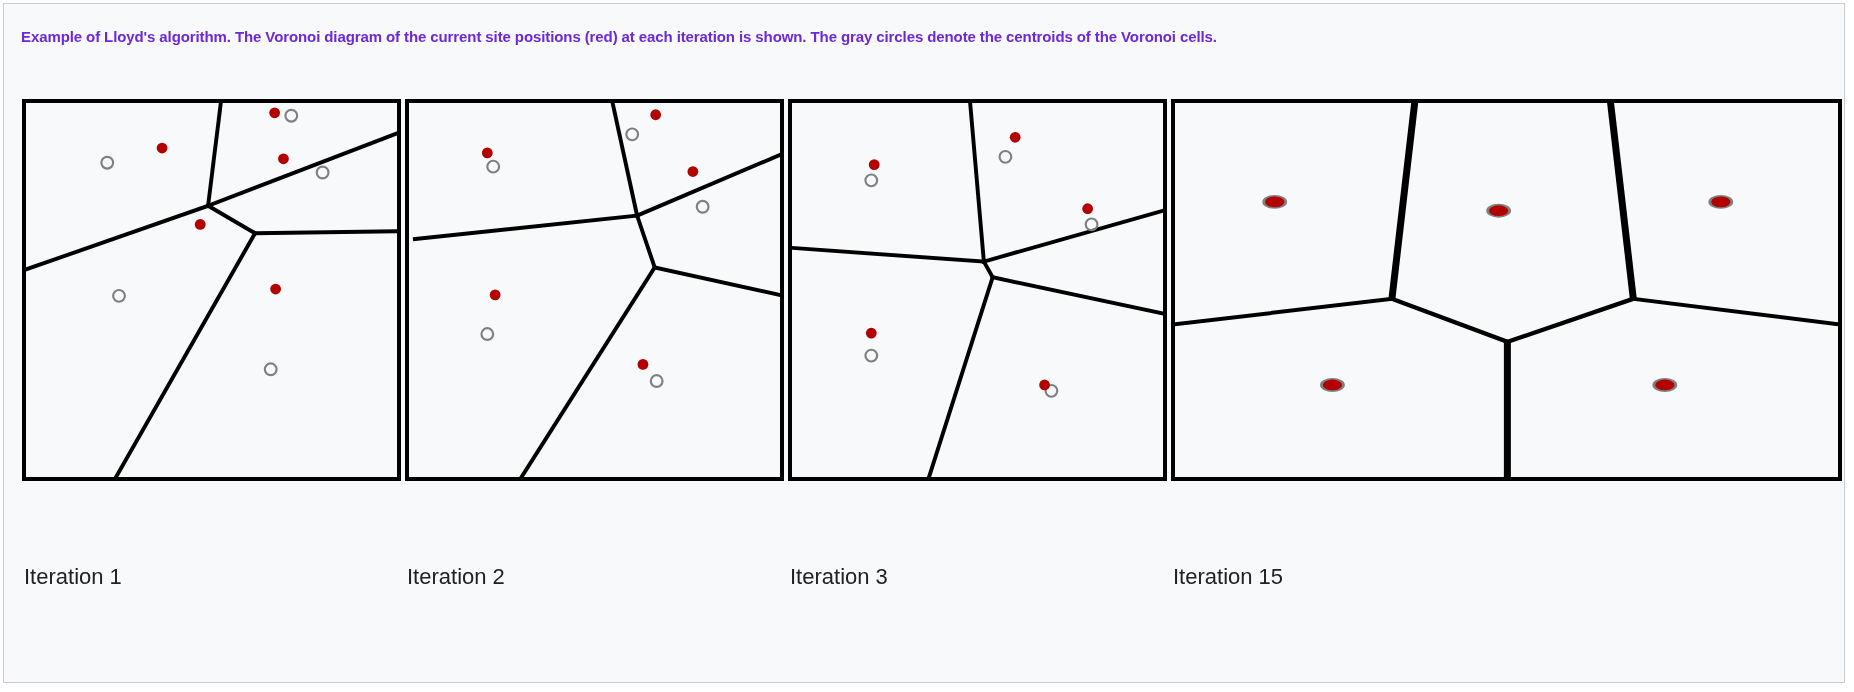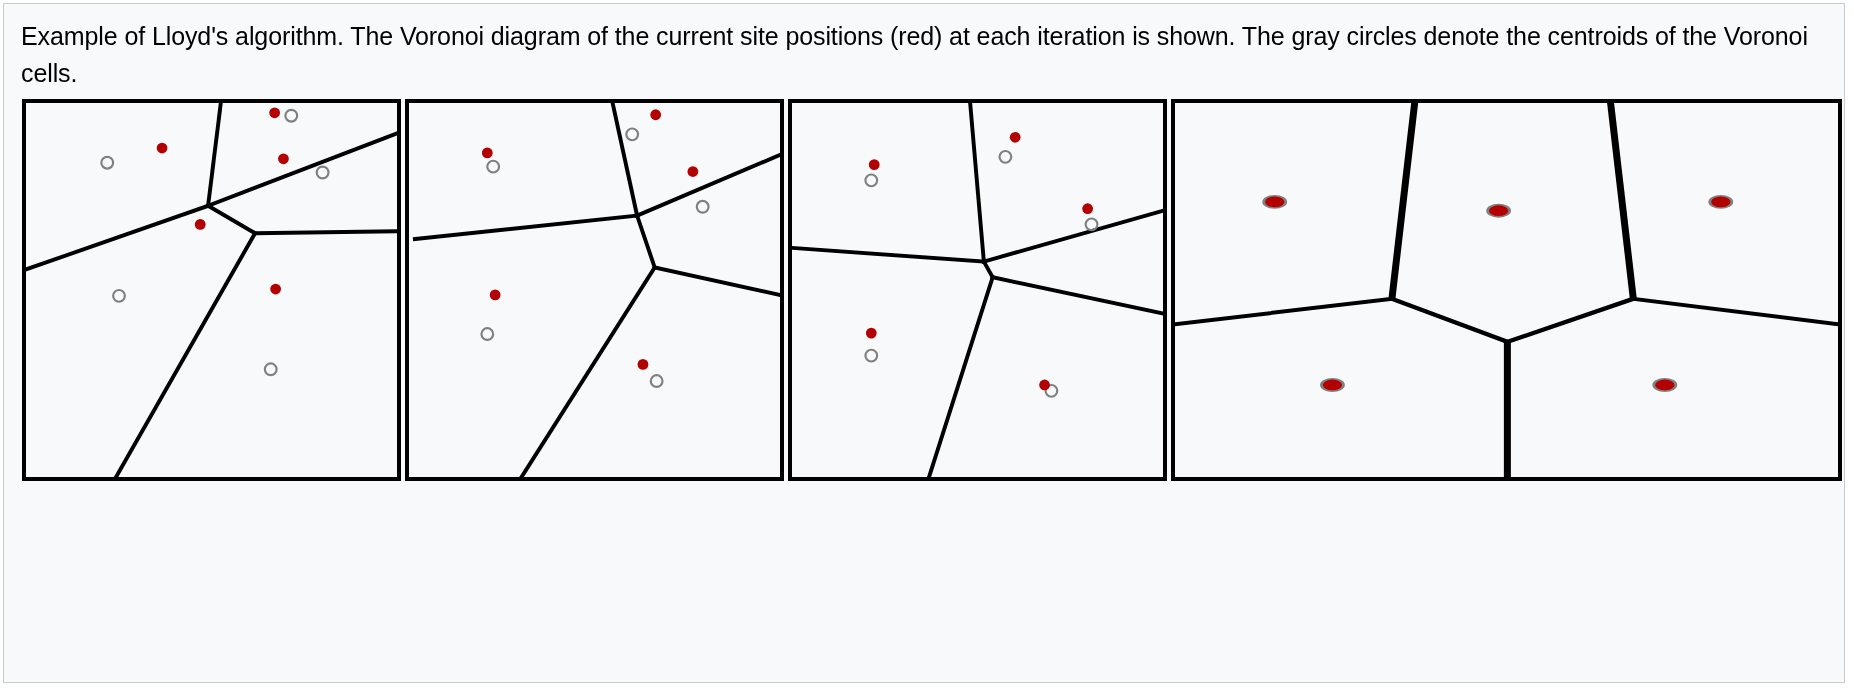--- a/index.html
+++ b/index.html
@@ -14,24 +14,24 @@
     left:3px;top:3px;
     width:1842px;height:680px;
     background:#f8f9fa;
     border:1px solid #c8ccd1;
     box-sizing:border-box;
   }
   .caption-top{
     position:absolute;
     left:17px;top:14px;
     width:1800px;
-    font-size:25px;
-    font-weight:normal;
+    font-size:15px;
+    font-weight:bold;
     line-height:37px;
-    color:#000000;
+    color:#6d28d9;
     letter-spacing:-0.1px;
   }
   .panels-row{
     position:absolute;
     left:18px;top:95px;
     width:1820px;height:382px;
   }
   .panel{
     position:absolute;
     top:0;
@@ -147,15 +147,21 @@
           <circle cx="280" cy="288" r="6" fill="none" stroke="#808080" stroke-width="2.2"></circle>
           <circle cx="57" cy="101" r="5.5" fill="#b30000"></circle>
           <circle cx="185" cy="110" r="5.5" fill="#b30000"></circle>
           <circle cx="312" cy="101" r="5.5" fill="#b30000"></circle>
           <circle cx="90" cy="288" r="5.5" fill="#b30000"></circle>
           <circle cx="280" cy="288" r="5.5" fill="#b30000"></circle>
         </svg>
     </div>
   </div>
 
+  <div class="labels-row">
+    <div class="panel-label" style="left:2px;">Iteration 1</div>
+    <div class="panel-label" style="left:385px;">Iteration 2</div>
+    <div class="panel-label" style="left:768px;">Iteration 3</div>
+    <div class="panel-label" style="left:1151px;">Iteration 15</div>
+  </div>
 
 
 </div>
 
 </body></html>

